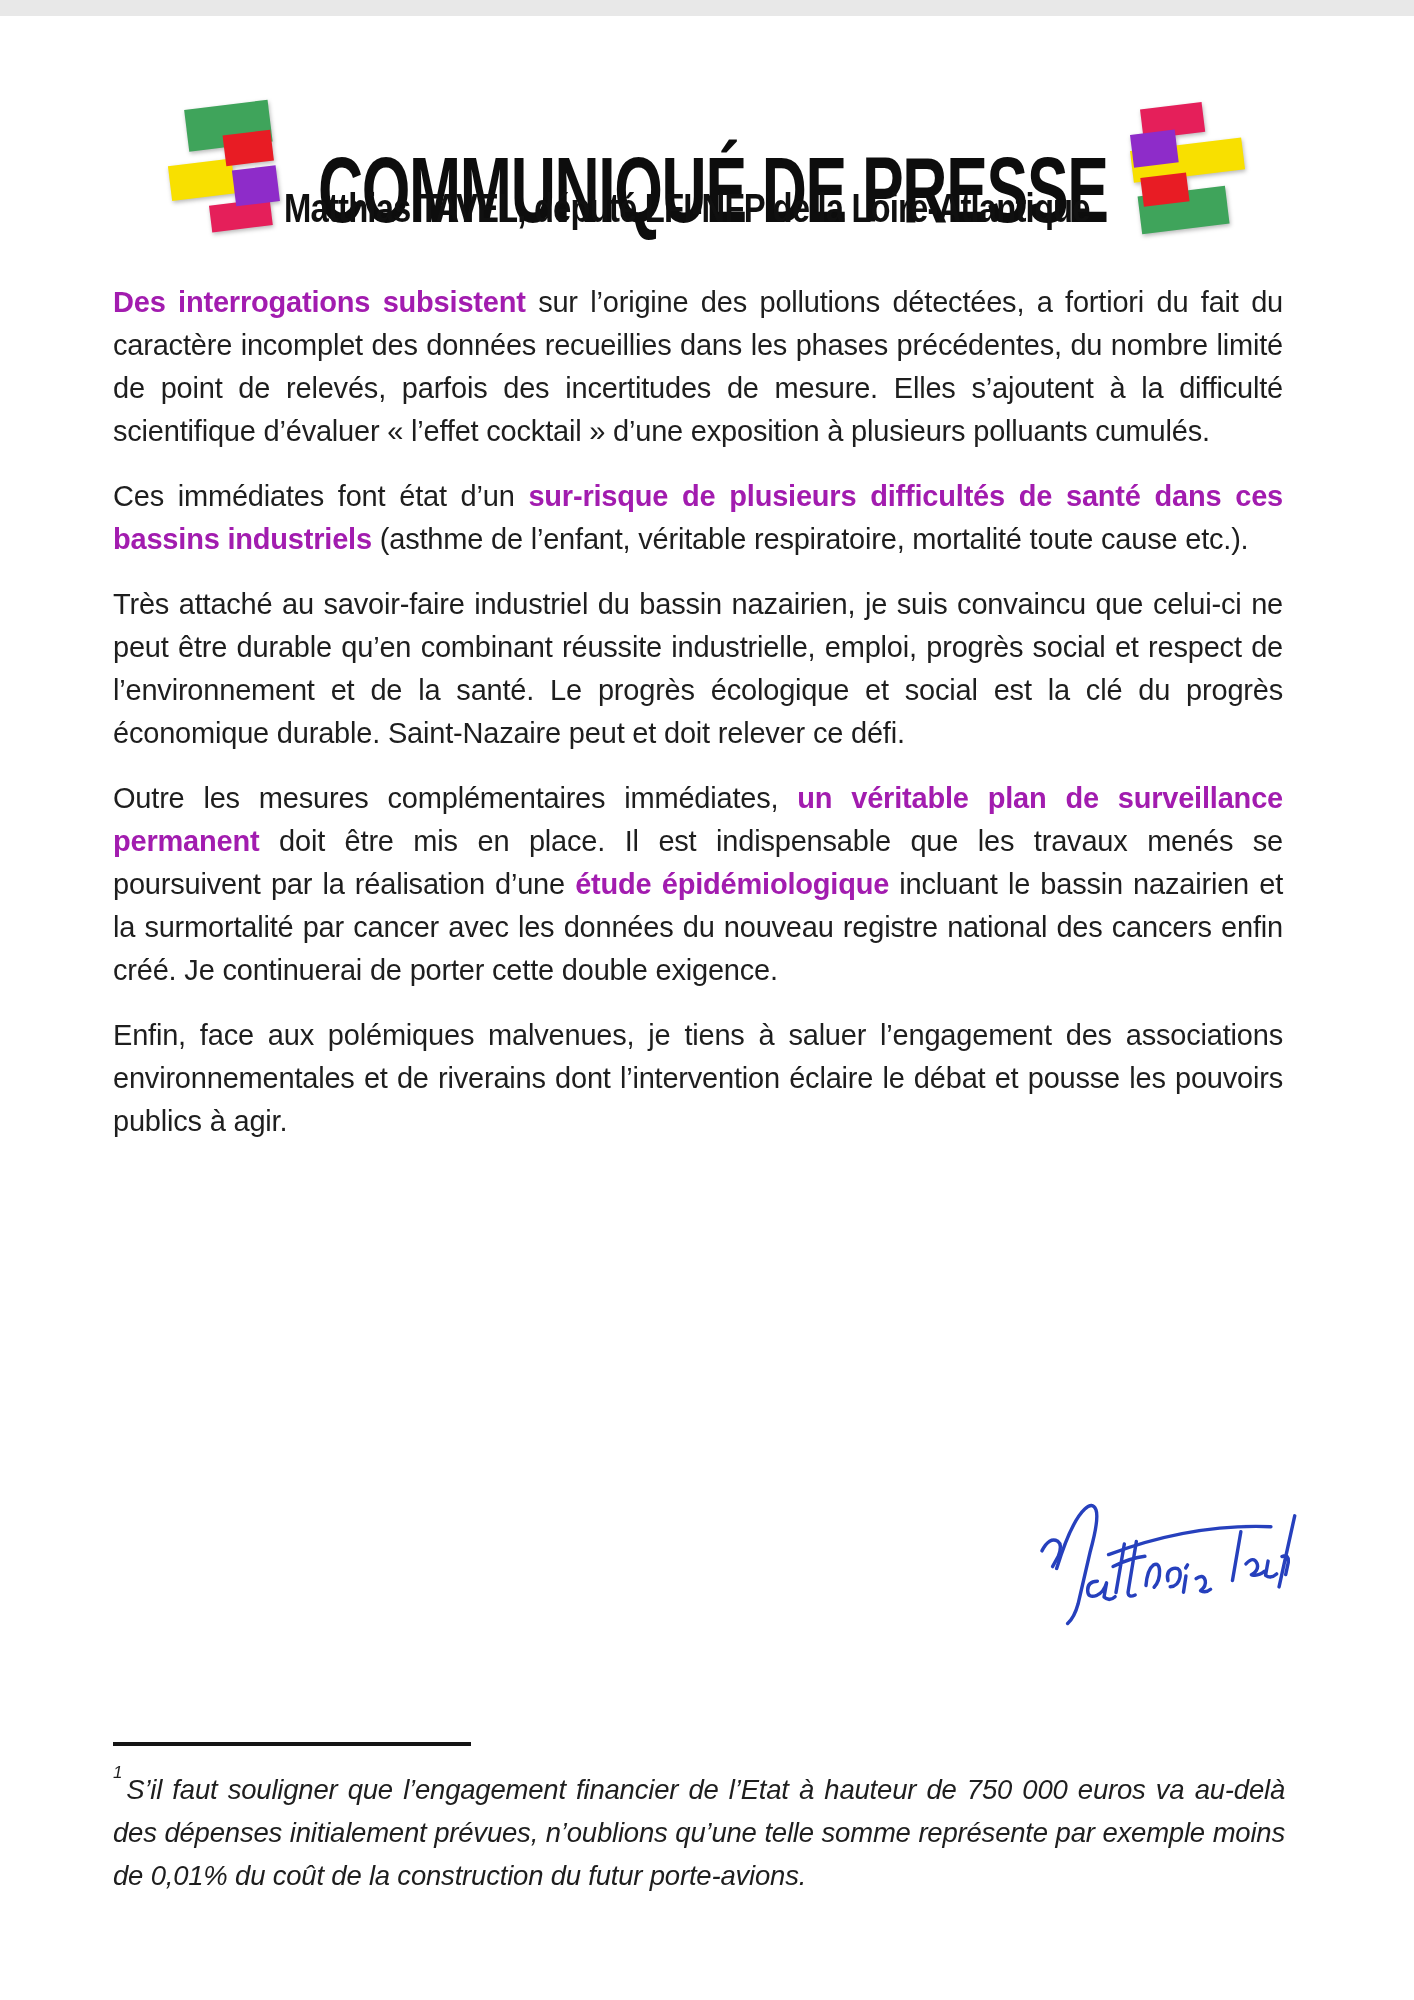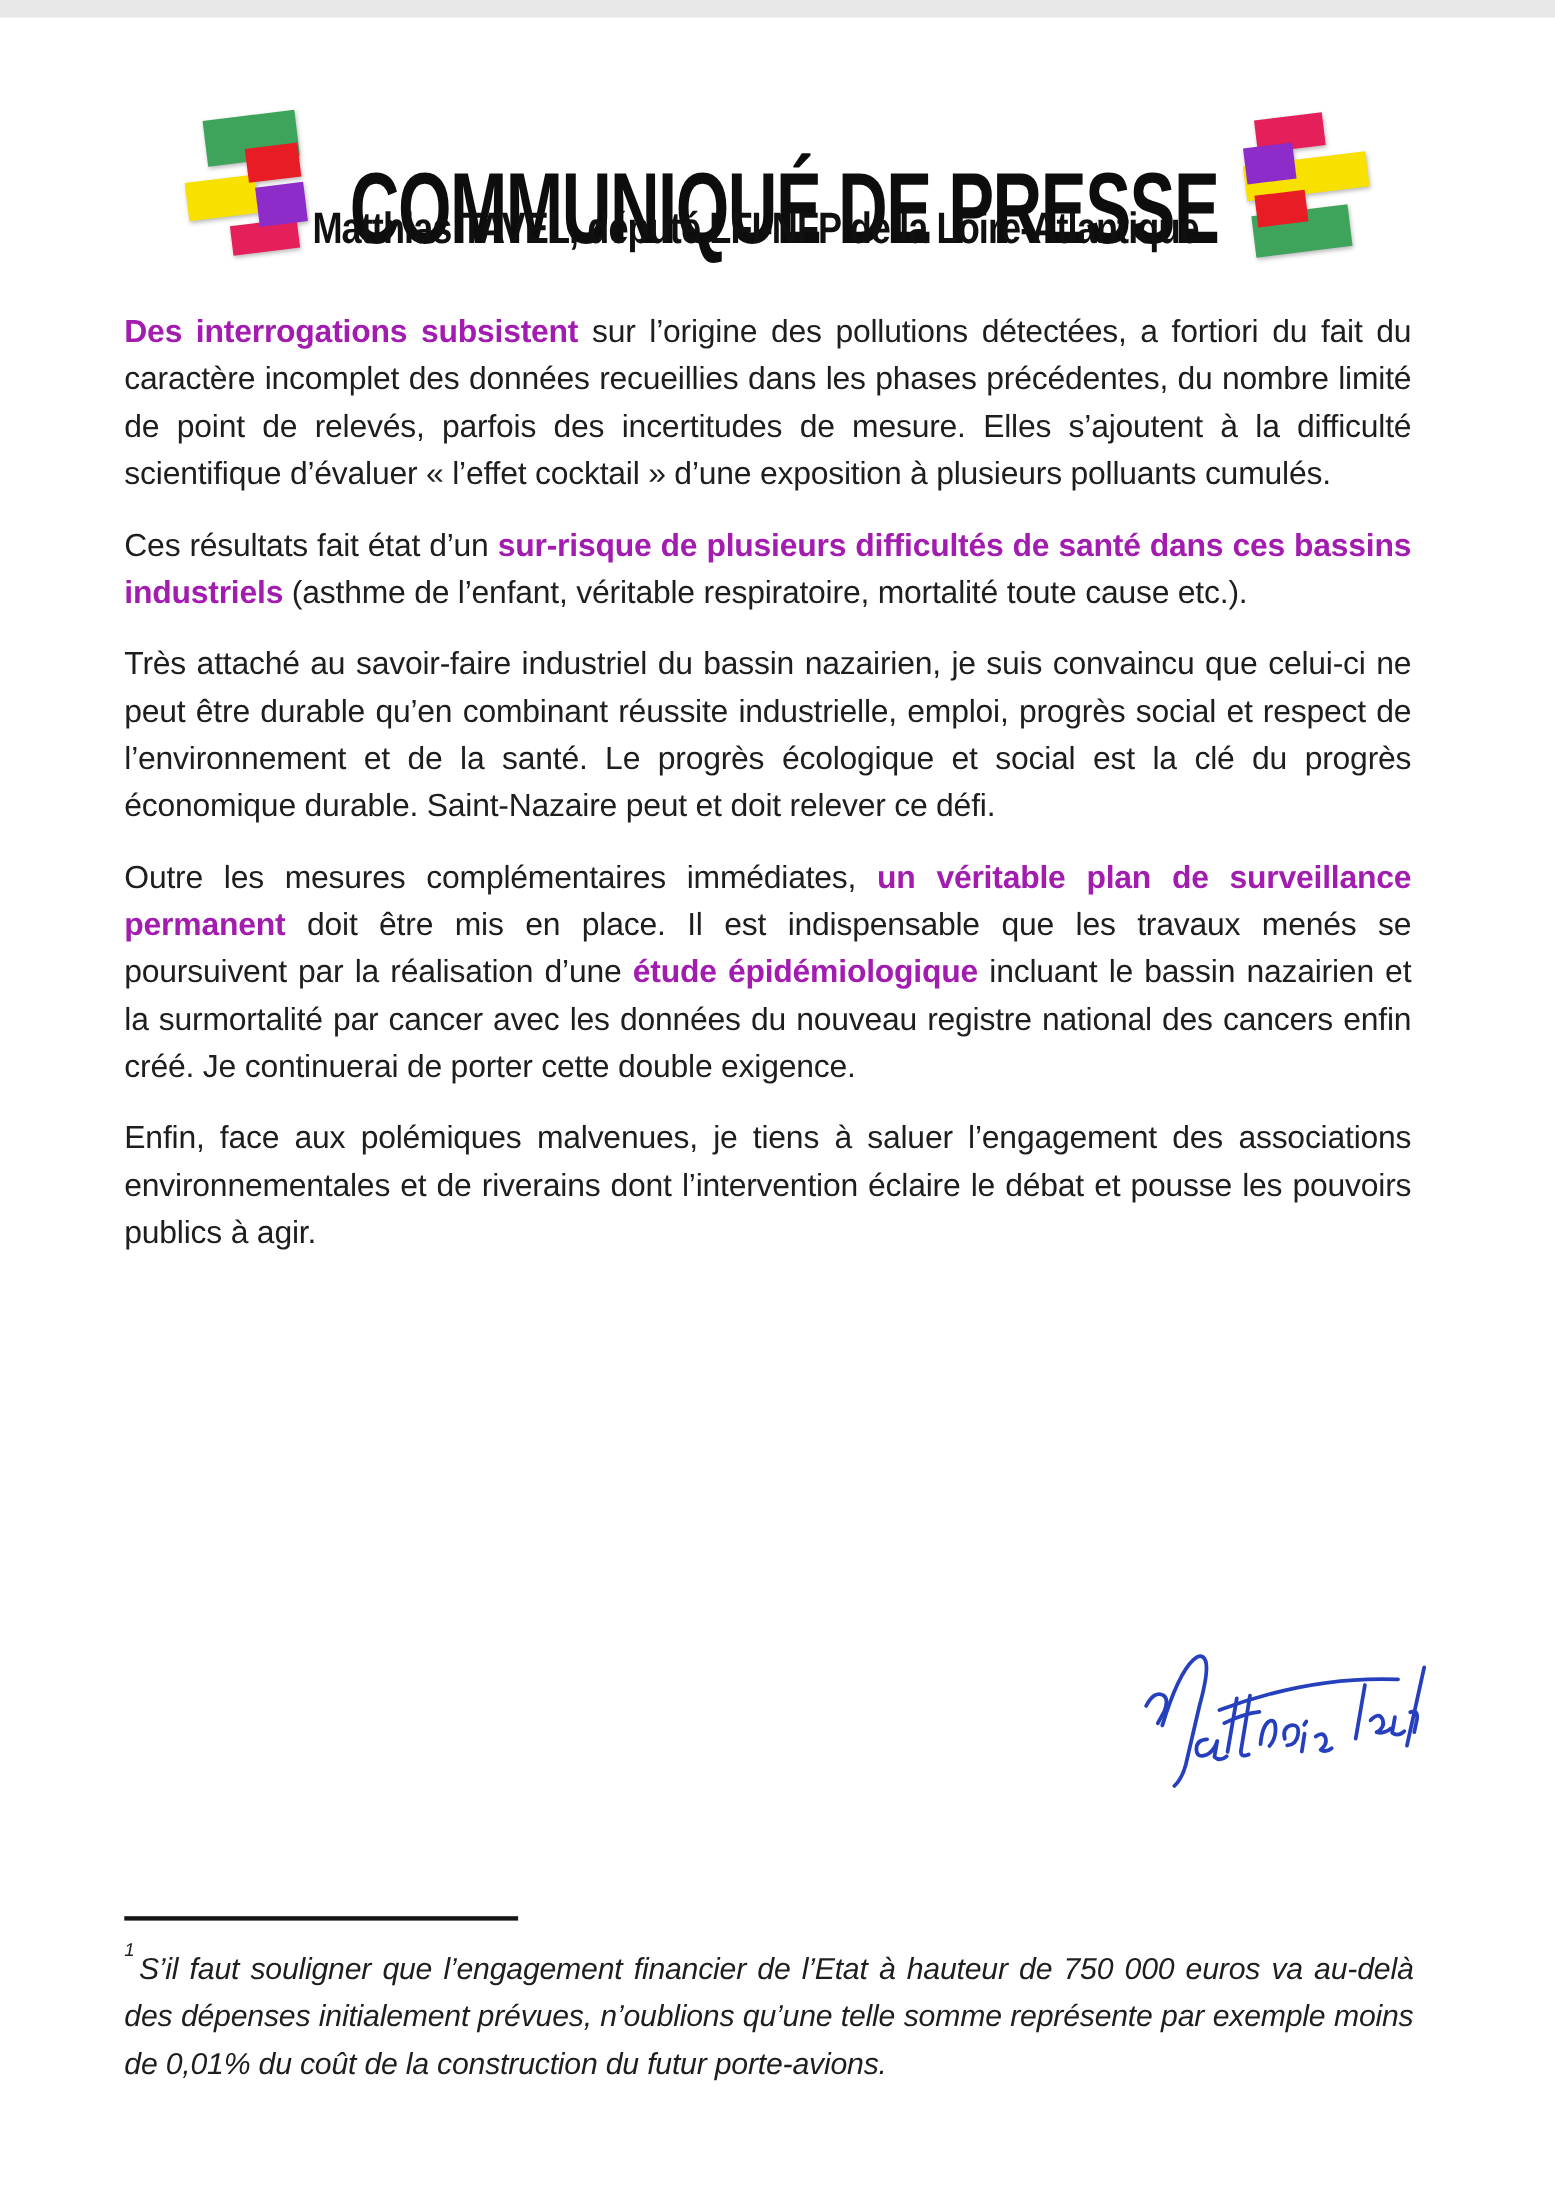--- a/index.html
+++ b/index.html
@@ -73,21 +73,21 @@
         <rect x="10" y="52" width="112" height="32" fill="#f8e000"></rect>
         <rect x="12" y="98" width="88" height="38" fill="#3fa45b"></rect>
         <rect x="17" y="80" width="46" height="29" fill="#e81c24"></rect>
         <rect x="12" y="36" width="45" height="33" fill="#8e2cc9"></rect>
       </g>
     </svg>
   </header>
 
   <main class="body-text">
       <p><strong>Des interrogations subsistent</strong><span> sur l’origine des pollutions détectées, a fortiori du fait du caractère incomplet des données recueillies dans les phases précédentes, du nombre limité de point de relevés, parfois des incertitudes de mesure. Elles s’ajoutent à la difficulté scientifique d’évaluer « l’effet cocktail » d’une exposition à plusieurs polluants cumulés.</span></p>
-      <p><span>Ces résultats fait état d’un </span><strong>sur-risque de plusieurs difficultés de santé dans ces bassins industriels</strong><span> (asthme de l’enfant, véritable respiratoire, mortalité toute cause etc.).</span></p>
+      <p><span>Ces immédiates font état d’un </span><strong>sur-risque de plusieurs difficultés de santé dans ces bassins industriels</strong><span> (asthme de l’enfant, véritable respiratoire, mortalité toute cause etc.).</span></p>
       <p><span>Très attaché au savoir-faire industriel du bassin nazairien, je suis convaincu que celui-ci ne peut être durable qu’en combinant réussite industrielle, emploi, progrès social et respect de l’environnement et de la santé. Le progrès écologique et social est la clé du progrès économique durable. Saint-Nazaire peut et doit relever ce défi.</span></p>
       <p><span>Outre les mesures complémentaires immédiates, </span><strong>un véritable plan de surveillance permanent</strong><span> doit être mis en place. Il est indispensable que les travaux menés se poursuivent par la réalisation d’une </span><strong>étude épidémiologique</strong><span> incluant le bassin nazairien et la surmortalité par cancer avec les données du nouveau registre national des cancers enfin créé. Je continuerai de porter cette double exigence.</span></p>
       <p><span>Enfin, face aux polémiques malvenues, je tiens à saluer l’engagement des associations environnementales et de riverains dont l’intervention éclaire le débat et pousse les pouvoirs publics à agir.</span></p>
     </main>
 
   <div class="signature">
     <svg width="272" height="150" viewBox="0 0 270 145" xmlns="http://www.w3.org/2000/svg">
       <path d="M10 66 Q18 52 26 57 Q31 61 26 72 L20 82"></path>
       <path d="M24 84 Q40 38 54 26 Q62 19 65 27 Q68 36 58 68 L44 120 Q40 133 33 139"></path>
       <path d="M64 98 q-10 0 -10 9 q0 8 9 5 q7 -3 10 -12 l-3 14 q5 5 11 0 M92 62 L82 110 M104 60 L94 110 q0 6 7 3 M80 84 q18 -8 32 -9 M112 104 q2 -16 8 -20 q6 -3 6 6 q0 10 -6 16"></path>

